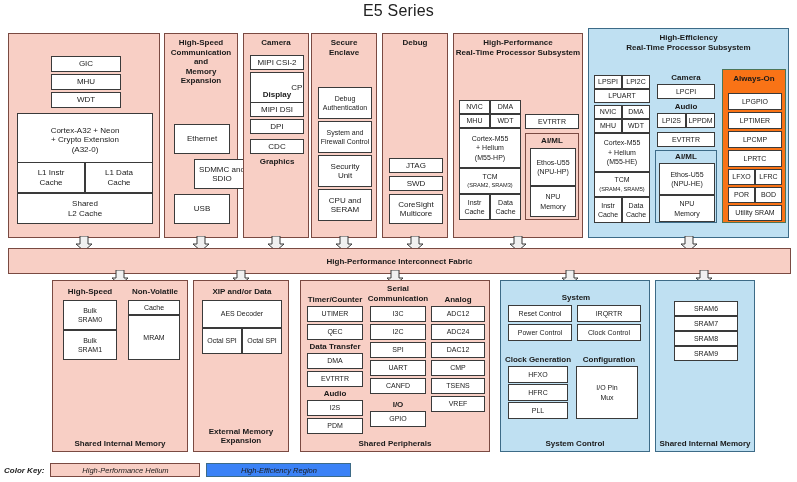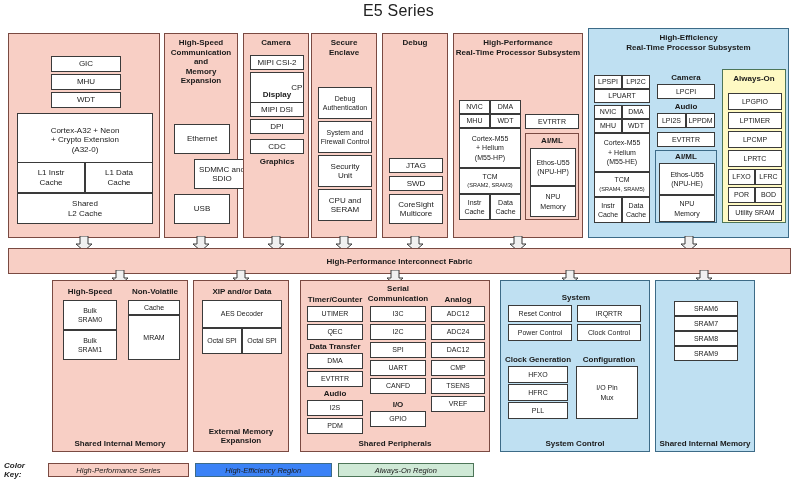--- a/index.html
+++ b/index.html
@@ -47,21 +47,21 @@
     text-align:center;font-size:8px;line-height:9.5px;
     overflow:hidden;
   }
   .bx.sm{font-size:7px;}
   .bx2{flex-direction:column;}
 
   
   .sub{position:absolute;box-sizing:border-box;}
   .sub.hp{background:#f8cfc5;border:1px solid #7a4a42;}
   .sub.he{background:#bfe0f2;border:1px solid #3d6b87;}
-  .sub.ao{background:#fef9c3;border:1px solid #4d7558;}
+  .sub.ao{background:#f97316;border:1px solid #4d7558;}
 
   
   #fabric{
     position:absolute;left:8px;top:248px;width:781px;height:24px;
     background:#f8cfc5;border:1px solid #7a4a42;
     display:flex;align-items:center;justify-content:center;
     font-weight:bold;font-size:8px;
   }
 
   
@@ -429,16 +429,15 @@
 <div class="abs col he" style="left:655px;top:280px;width:100px;height:172px;">
   <div class="bx sm" style="left:18px;top:20px;width:64px;height:15px;">SRAM6</div>
   <div class="bx sm" style="left:18px;top:35px;width:64px;height:15px;">SRAM7</div>
   <div class="bx sm" style="left:18px;top:50px;width:64px;height:15px;">SRAM8</div>
   <div class="bx sm" style="left:18px;top:65px;width:64px;height:15px;">SRAM9</div>
   <div class="foot-title">Shared Internal Memory</div>
 </div>
 
 <div id="color-key">
   <span class="ck-label">Color Key:</span>
-  <span class="ck-chip ck-hp">High-Performance Series</span>
+  <span class="ck-chip ck-hp">High-Performance Helium</span>
   <span class="ck-chip ck-he">High-Efficiency Region</span>
-  <span class="ck-chip ck-ao">Always-On Region</span>
 </div>
 
 </body></html>

